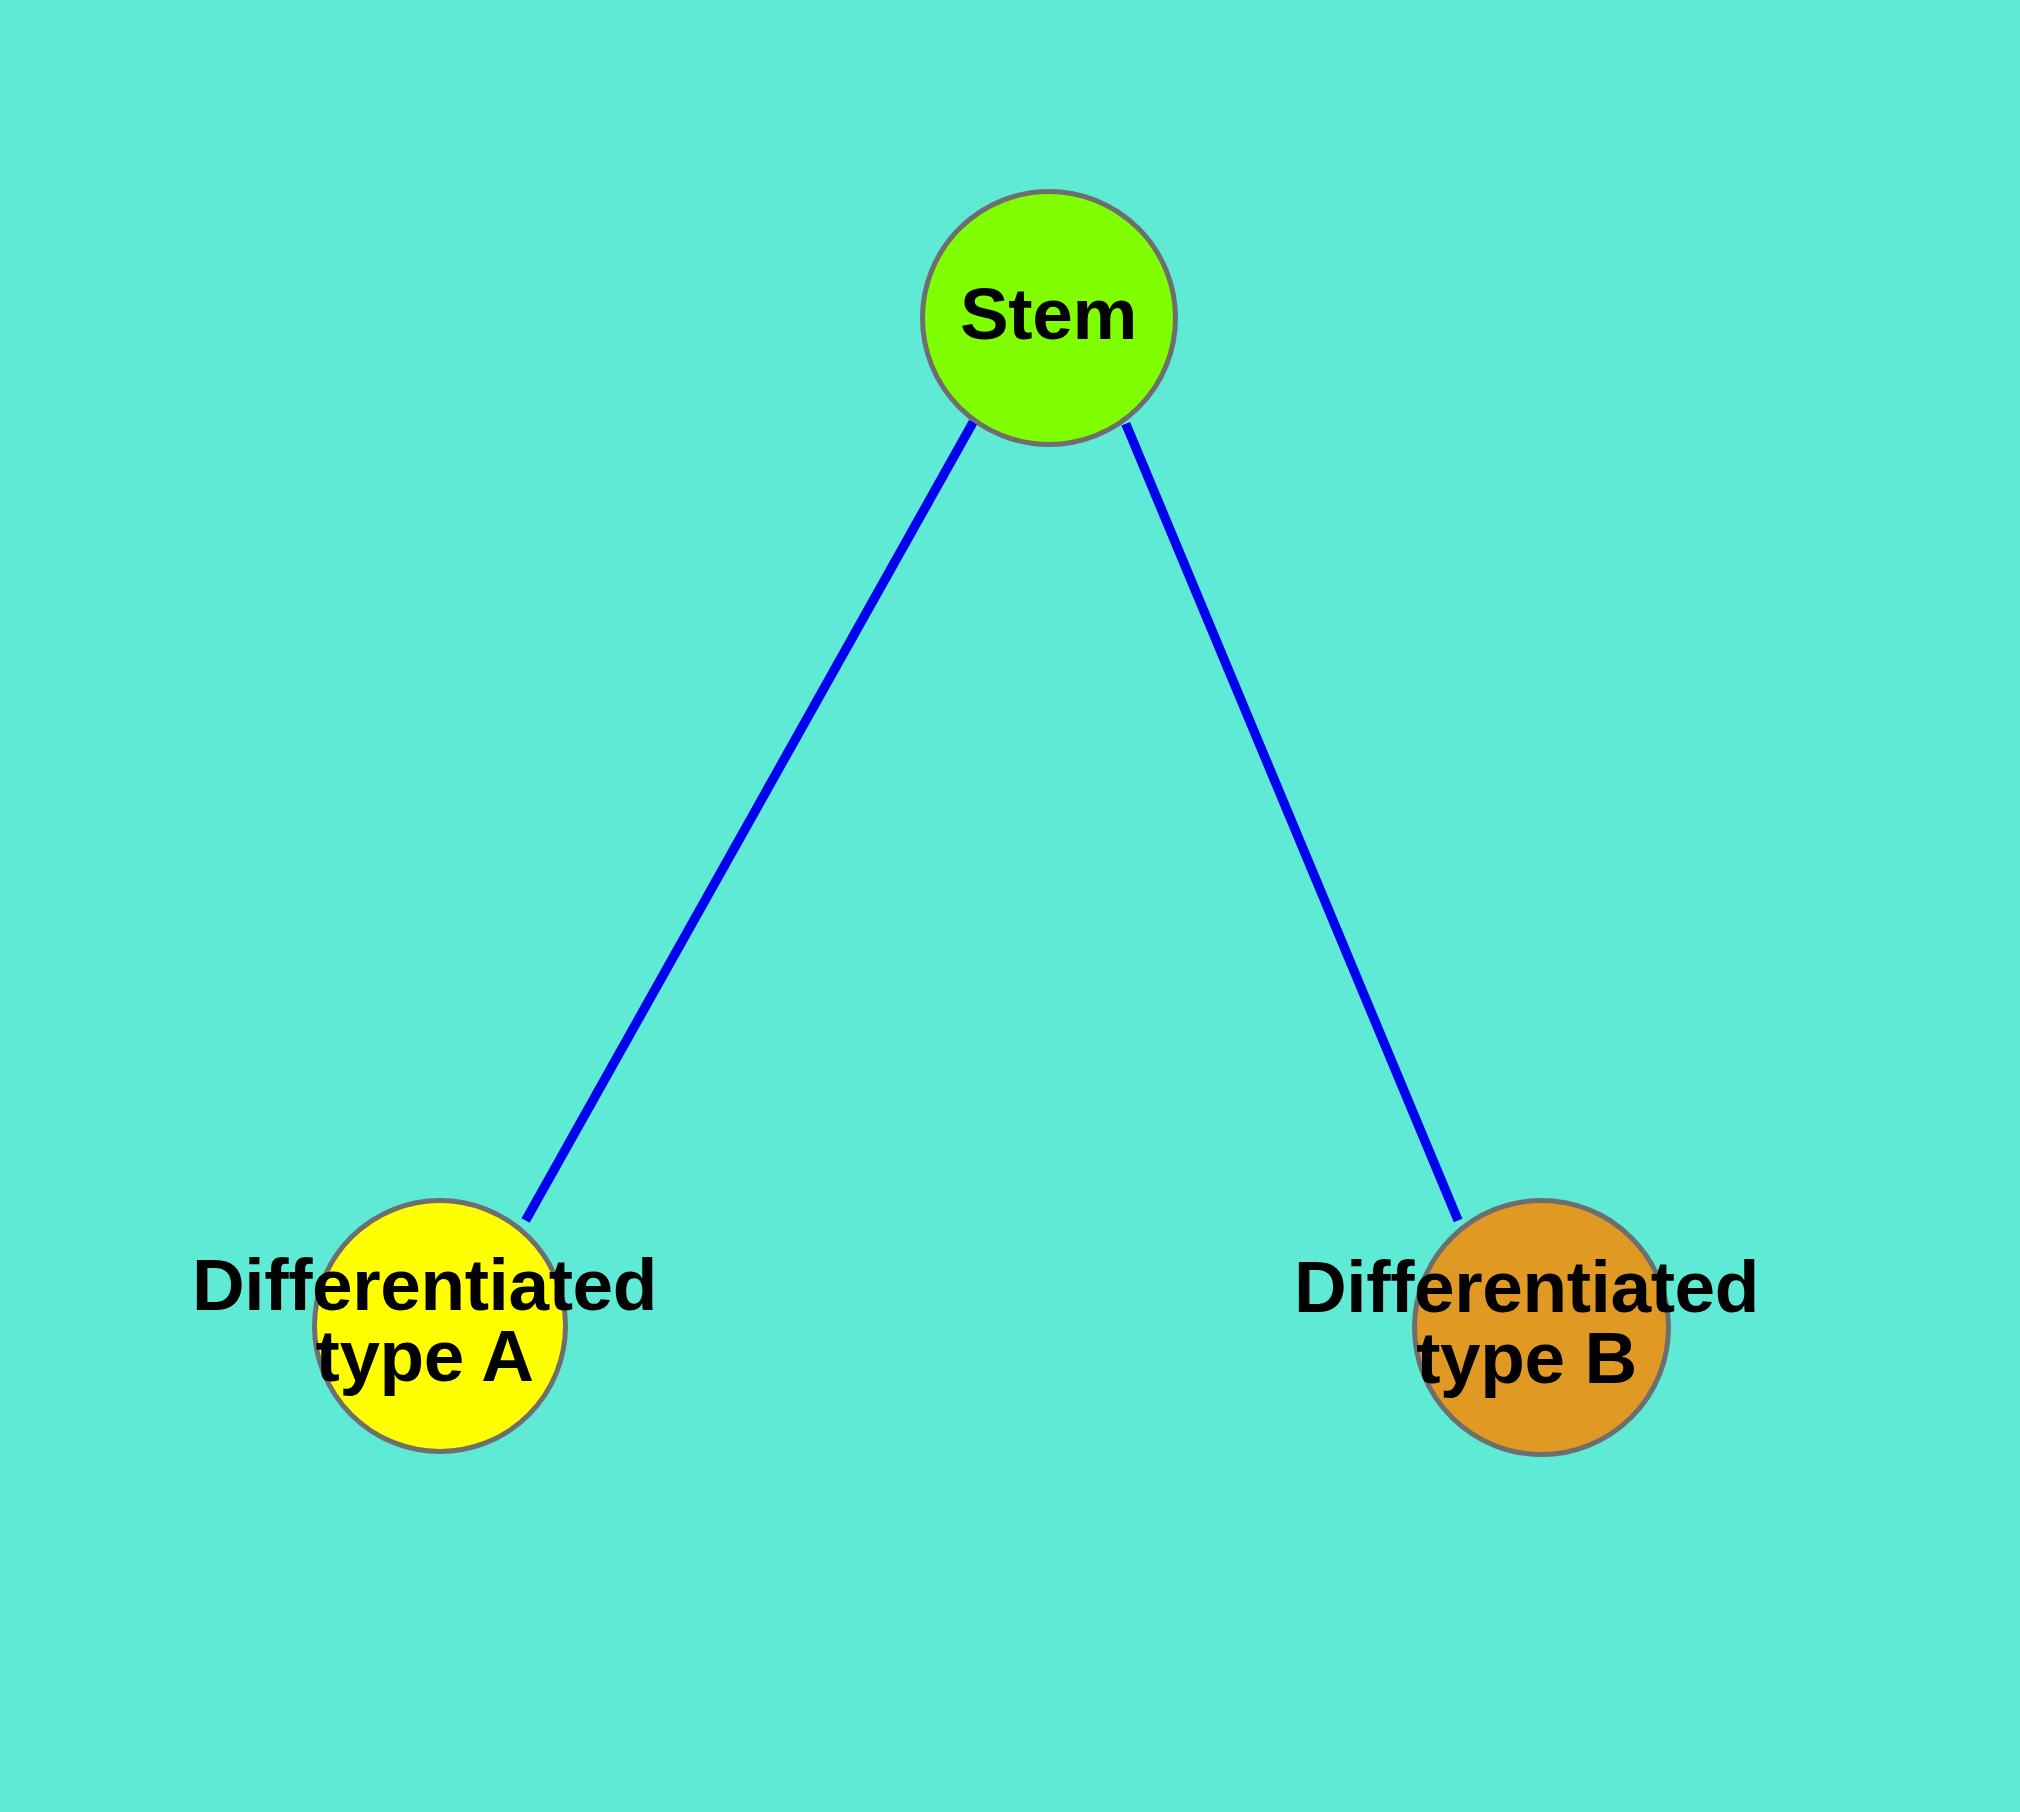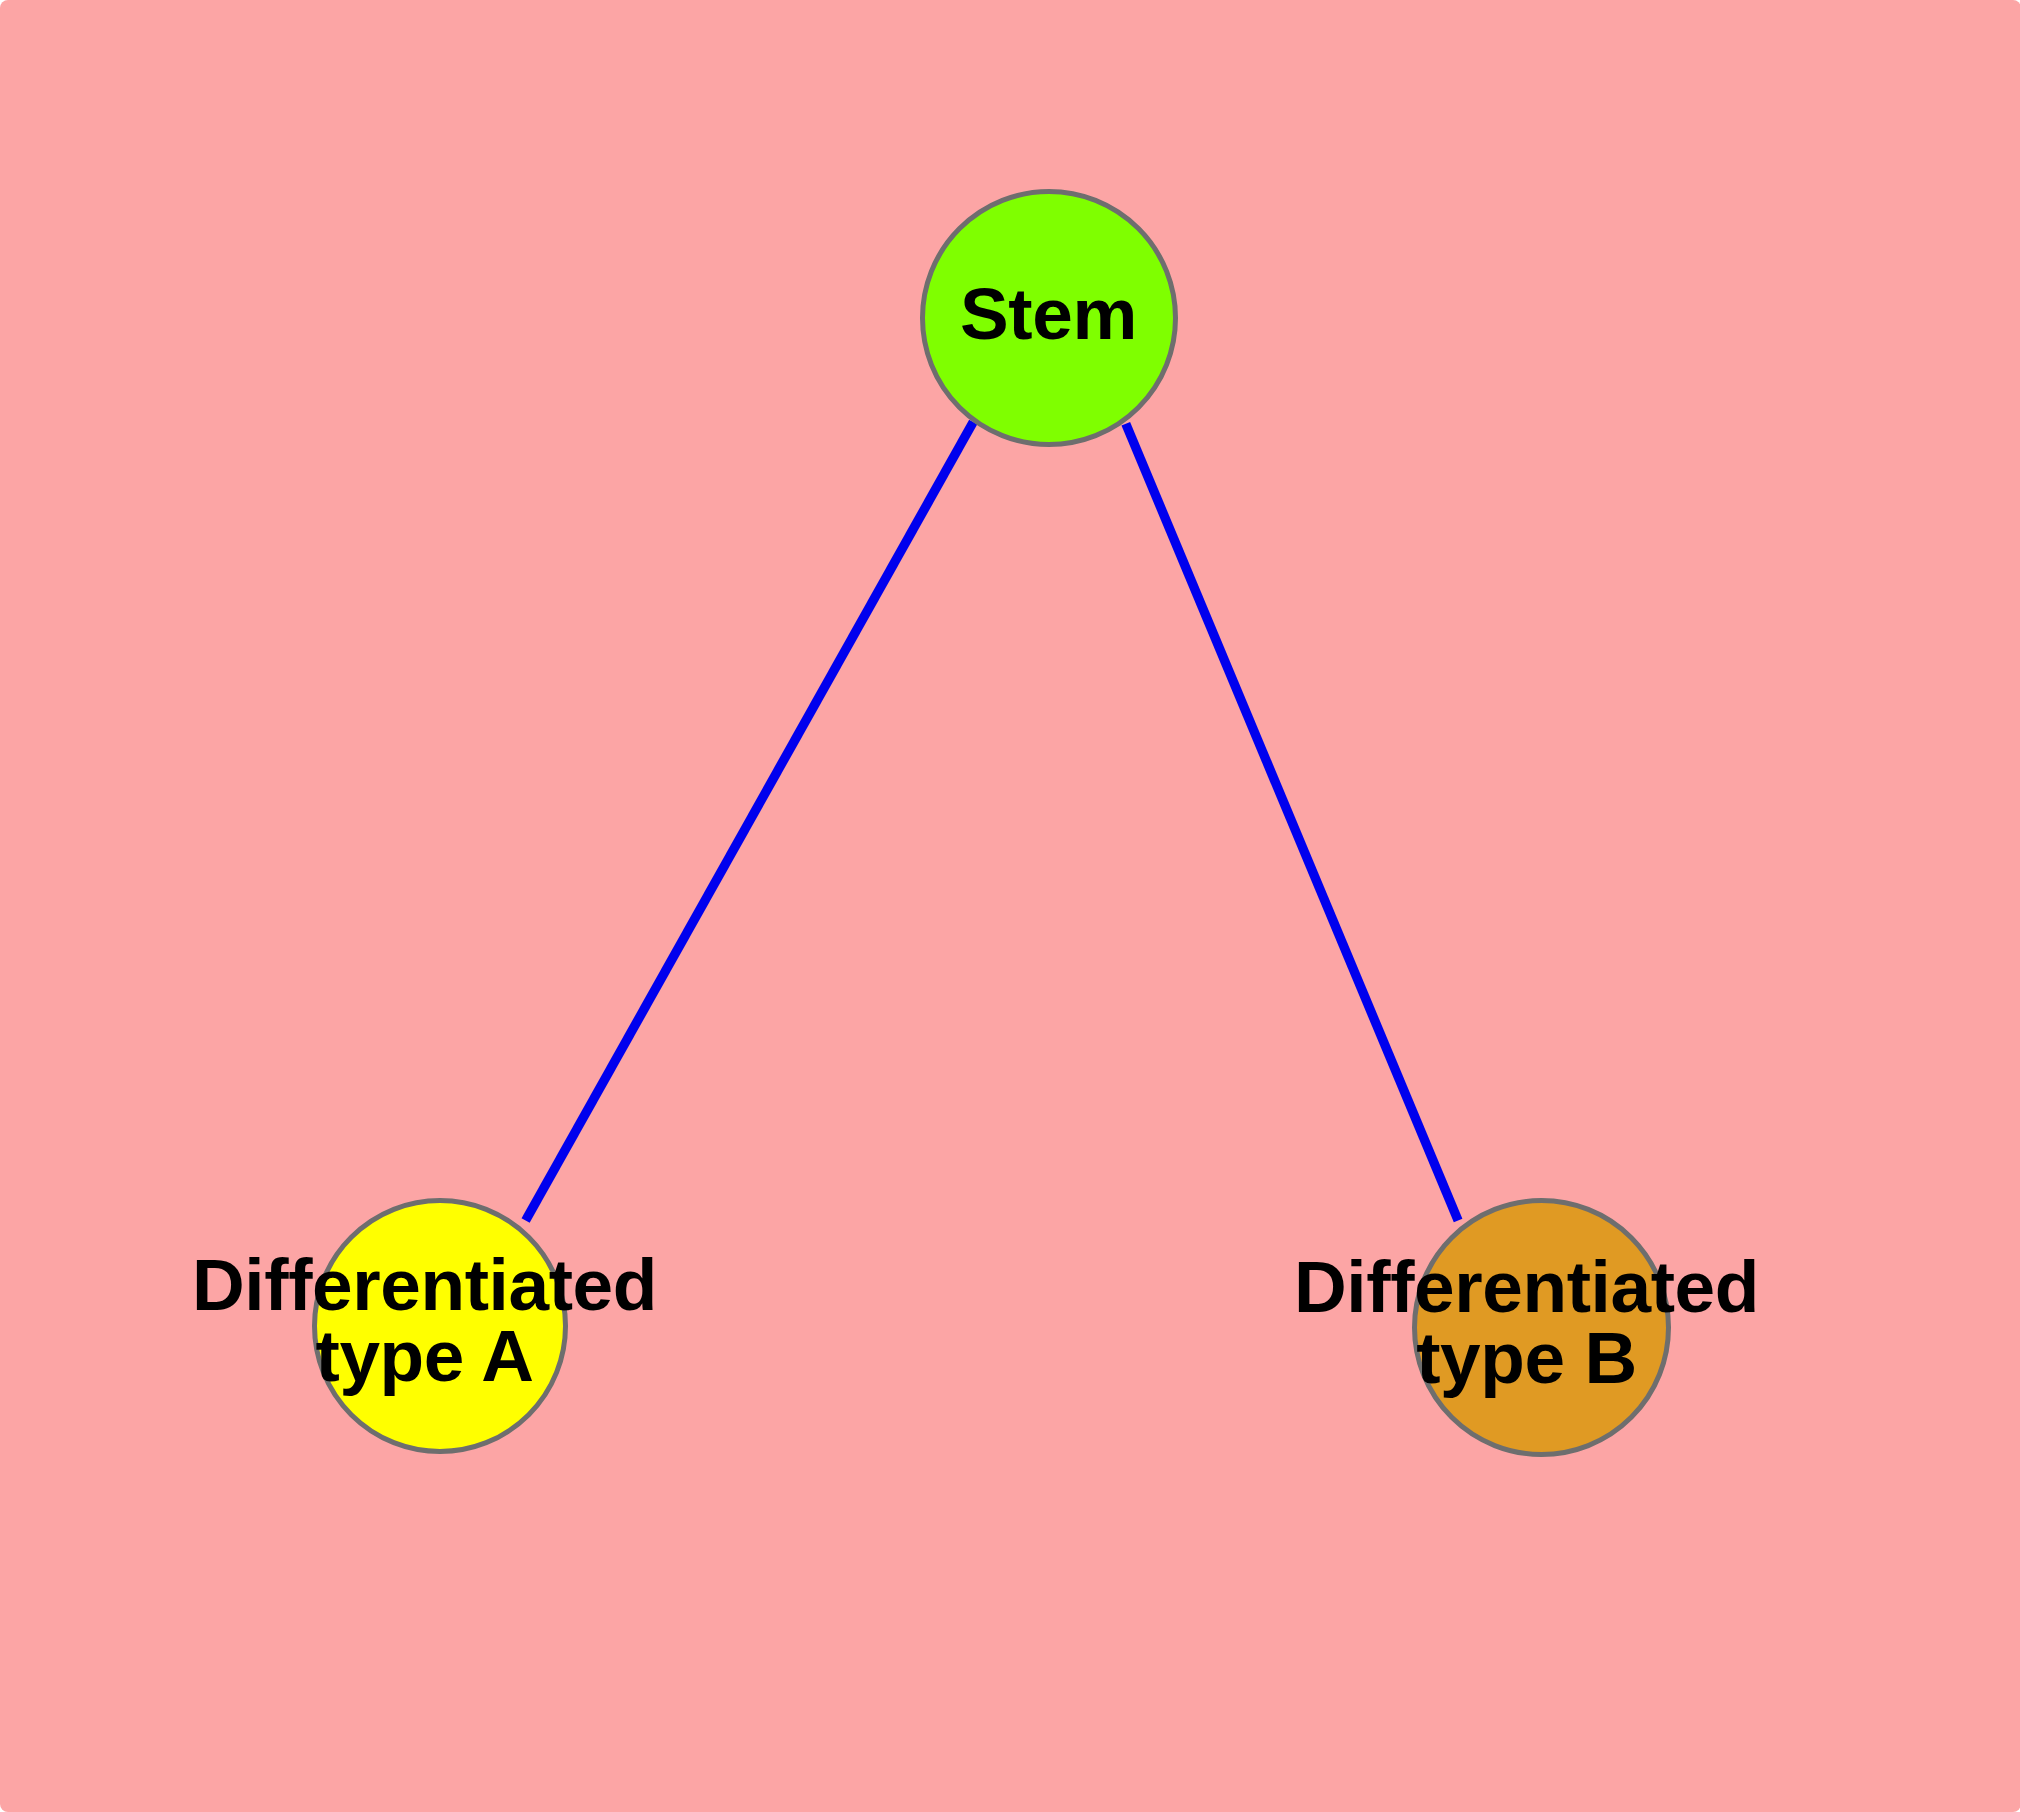--- a/index.html
+++ b/index.html
@@ -39,21 +39,21 @@
     color: #000000;
     white-space: pre;
     line-height: 0.97;
     letter-spacing: -0.4px;
     pointer-events: none;
   }
 </style>
 </head>
 <body style="width: 2021px; height: 1812px;">
 
-<div id="graph-canvas" style="width: 2021px; height: 1812px; background: #fca5a5; border-radius: 8px;">
+<div id="graph-canvas" style="width: 2021px; height: 1812px; background: #5eead4;">
 
   <svg id="edge-layer" viewBox="0 0 2384 2138" preserveAspectRatio="none">
     <line x1="1148" y1="498" x2="620" y2="1440" stroke="#0000ee" stroke-width="11" stroke-linecap="butt"></line>
     <line x1="1328" y1="500" x2="1720" y2="1440" stroke="#0000ee" stroke-width="11" stroke-linecap="butt"></line>
   </svg>
 
   <div class="node" style="left: 920px; top: 189px; width: 258px; height: 258px; background: rgb(127, 255, 0); border-color: rgb(110, 110, 110);"></div>
   <div class="node" style="left: 312px; top: 1198px; width: 256px; height: 256px; background: rgb(255, 255, 0); border-color: rgb(110, 110, 110);"></div>
   <div class="node" style="left: 1412px; top: 1198px; width: 259px; height: 259px; background: rgb(224, 154, 35); border-color: rgb(110, 110, 110);"></div>
 

